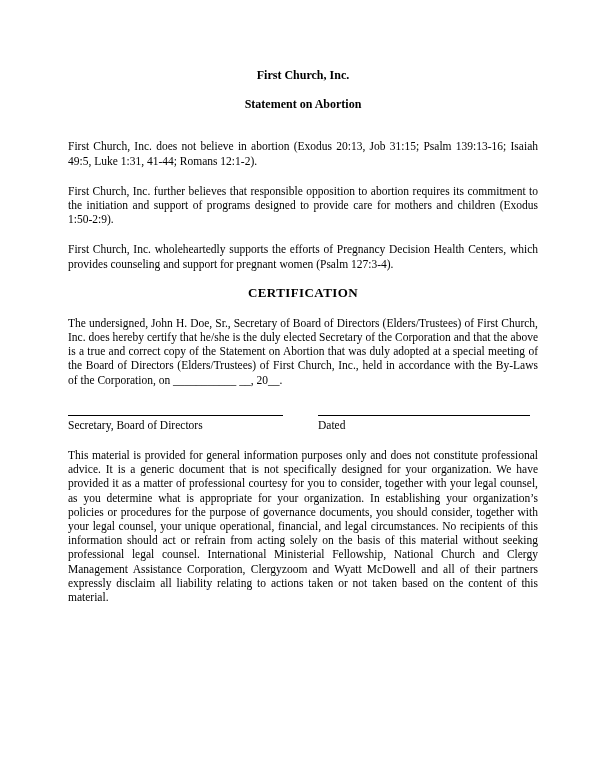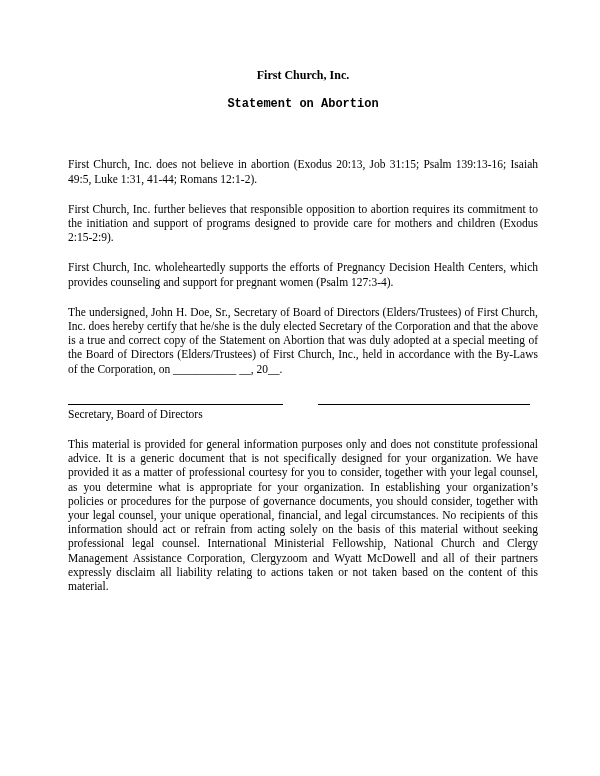--- a/index.html
+++ b/index.html
@@ -24,26 +24,25 @@
     line-height: 14.2px;
   }
   .doc-title {
     margin: 0 0 15px 0;
     font-size: 12px;
     line-height: 14.2px;
     font-weight: bold;
     text-align: center;
   }
   .doc-subtitle {
-    margin: 0 0 46px 0;
+    margin: 0 0 28px 0;
     font-size: 12px;
     line-height: 14.2px;
     font-weight: bold;
     text-align: center;
-    font-family: Liberation Mono, monospace;
   }
   .para {
     margin: 16px 0 14px 0;
     text-align: justify;
   }
   .section-heading {
     margin: 0 0 14px 0;
     font-size: 13px;
     line-height: 15px;
     font-weight: bold;
@@ -72,33 +71,35 @@
 <body>
 
 <div class="page">
 
   <div class="doc-title">First Church, Inc.</div>
 
   <div class="doc-subtitle">Statement on Abortion</div>
 
   <p class="para">First Church, Inc. does not believe in abortion (Exodus 20:13, Job 31:15; Psalm 139:13-16; Isaiah 49:5, Luke 1:31, 41-44; Romans 12:1-2).</p>
 
-  <p class="para">First Church, Inc. further believes that responsible opposition to abortion requires its commitment to the initiation and support of programs designed to provide care for mothers and children (Exodus 2:15-2:9).</p>
+  <p class="para">First Church, Inc. further believes that responsible opposition to abortion requires its commitment to the initiation and support of programs designed to provide care for mothers and children (Exodus 1:50-2:9).</p>
 
   <p class="para">First Church, Inc. wholeheartedly supports the efforts of Pregnancy Decision Health Centers, which provides counseling and support for pregnant women (Psalm 127:3-4).</p>
 
+  <div class="section-heading">CERTIFICATION</div>
 
   <p class="para">The undersigned, John H. Doe, Sr., Secretary of Board of Directors (Elders/Trustees) of First Church, Inc. does hereby certify that he/she is the duly elected Secretary of the Corporation and that the above is a true and correct copy of the Statement on Abortion that was duly adopted at a special meeting of the Board of Directors (Elders/Trustees) of First Church, Inc., held in accordance with the By-Laws of the Corporation, on ___________ __, 20__.</p>
 
   <div class="sig-row">
     <div class="sig-block-left">
       <div class="sig-line"></div>
       <div class="sig-label">Secretary, Board of Directors</div>
     </div>
     <div class="sig-block-right">
       <div class="sig-line"></div>
+      <div class="sig-label">Dated</div>
     </div>
   </div>
 
 
   <p class="para">This material is provided for general information purposes only and does not constitute professional advice. It is a generic document that is not specifically designed for your organization. We have provided it as a matter of professional courtesy for you to consider, together with your legal counsel, as you determine what is appropriate for your organization. In establishing your organization’s policies or procedures for the purpose of governance documents, you should consider, together with your legal counsel, your unique operational, financial, and legal circumstances. No recipients of this information should act or refrain from acting solely on the basis of this material without seeking professional legal counsel. International Ministerial Fellowship, National Church and Clergy Management Assistance Corporation, Clergyzoom and Wyatt McDowell and all of their partners expressly disclaim all liability relating to actions taken or not taken based on the content of this material.</p>
 
 </div>
 
 </body></html>

